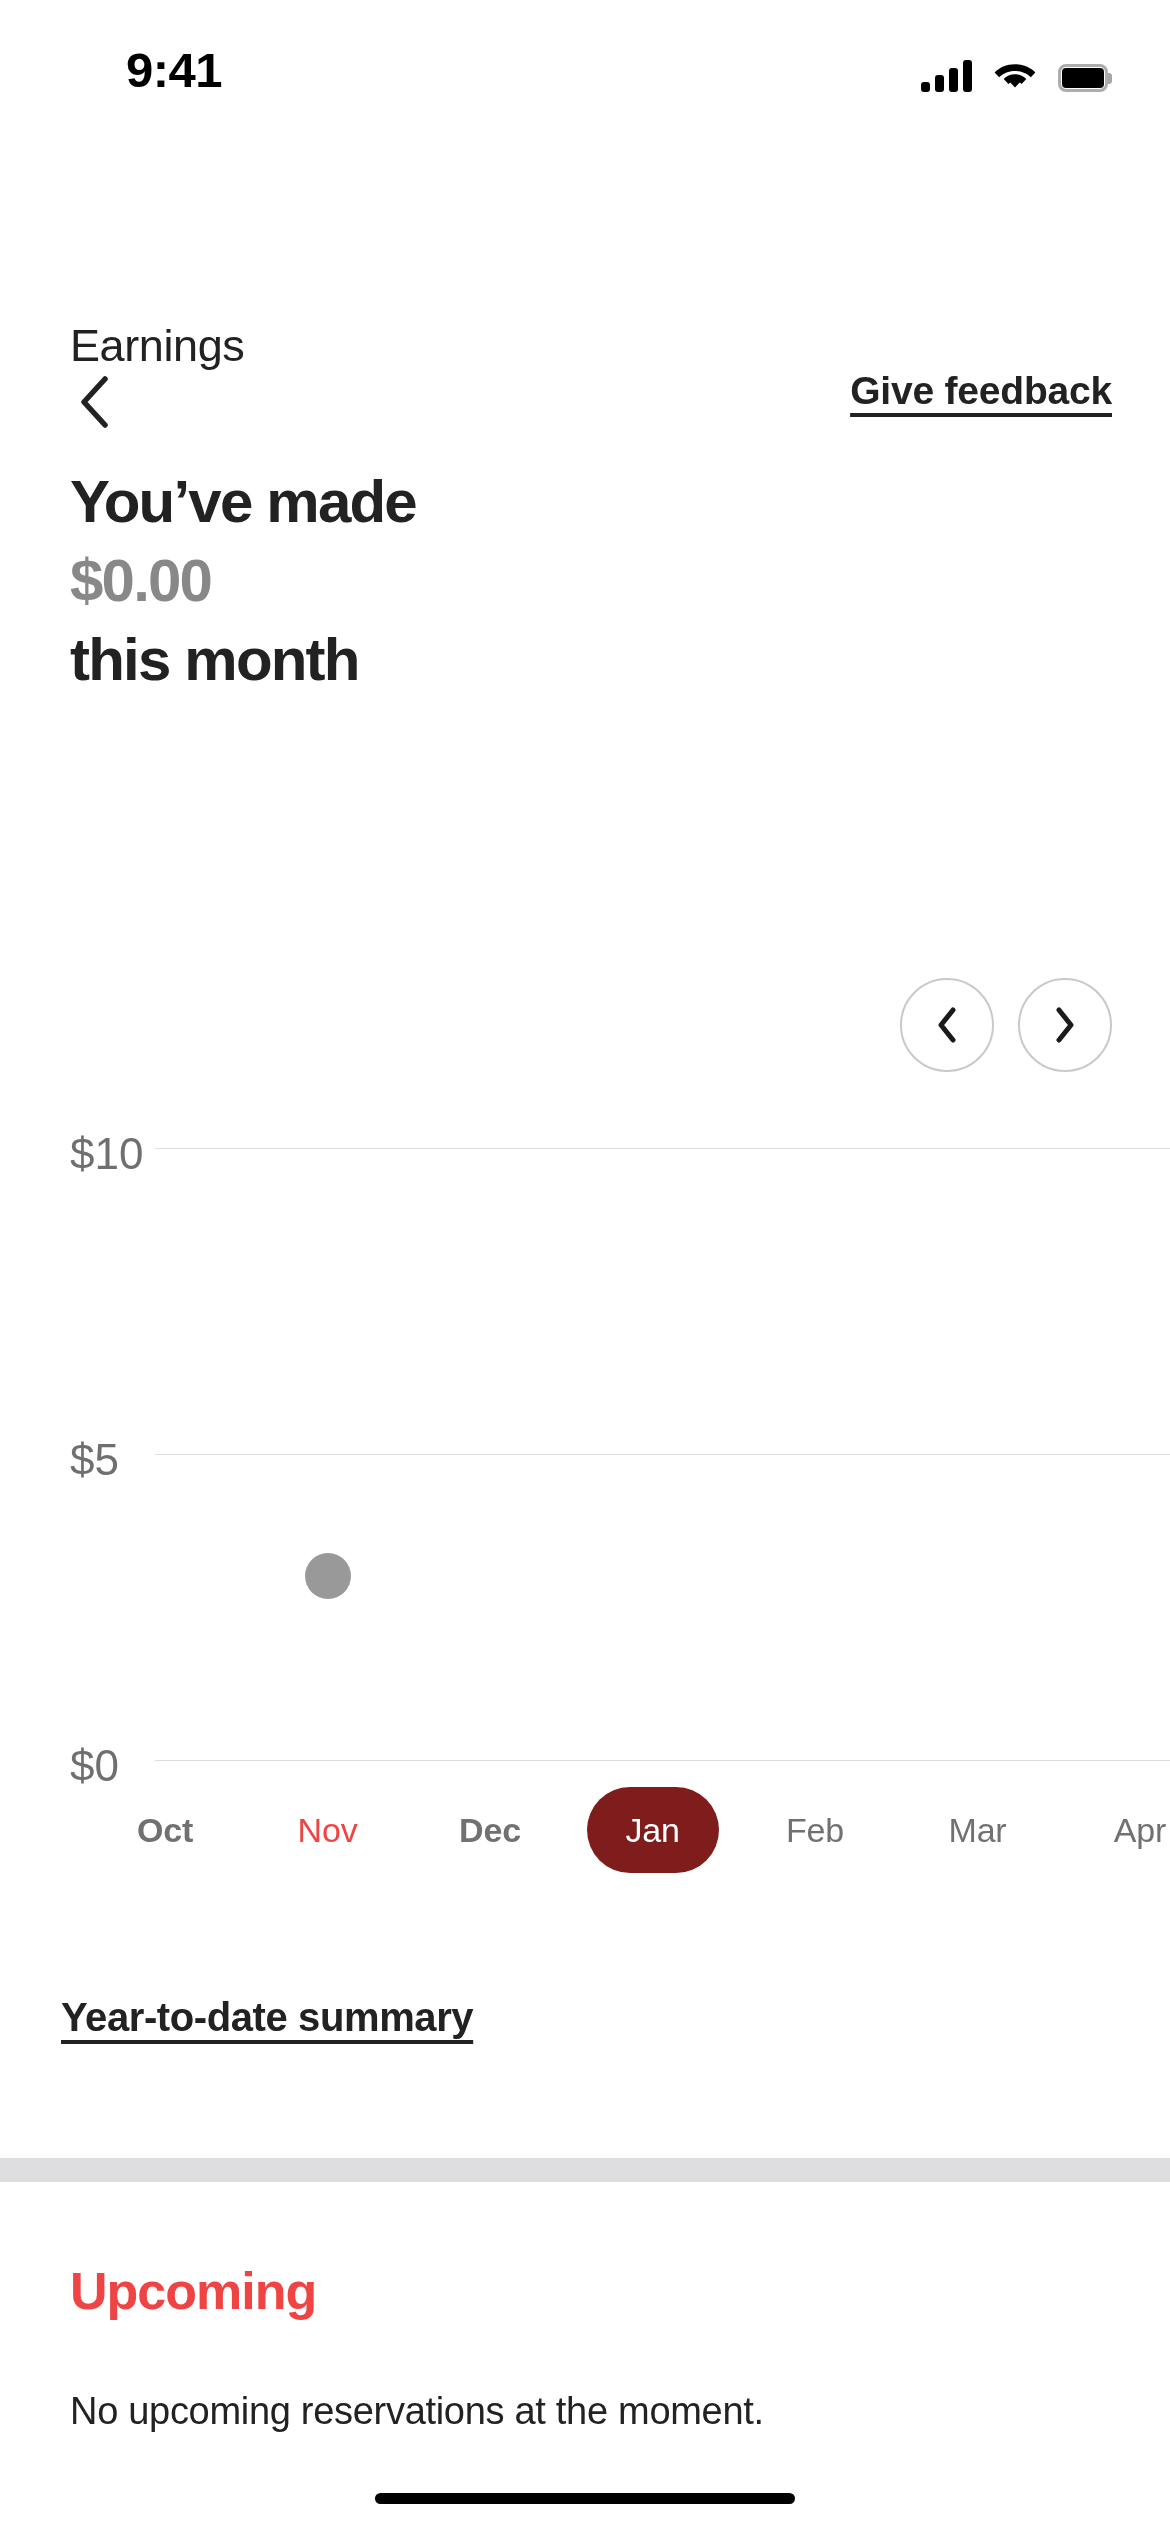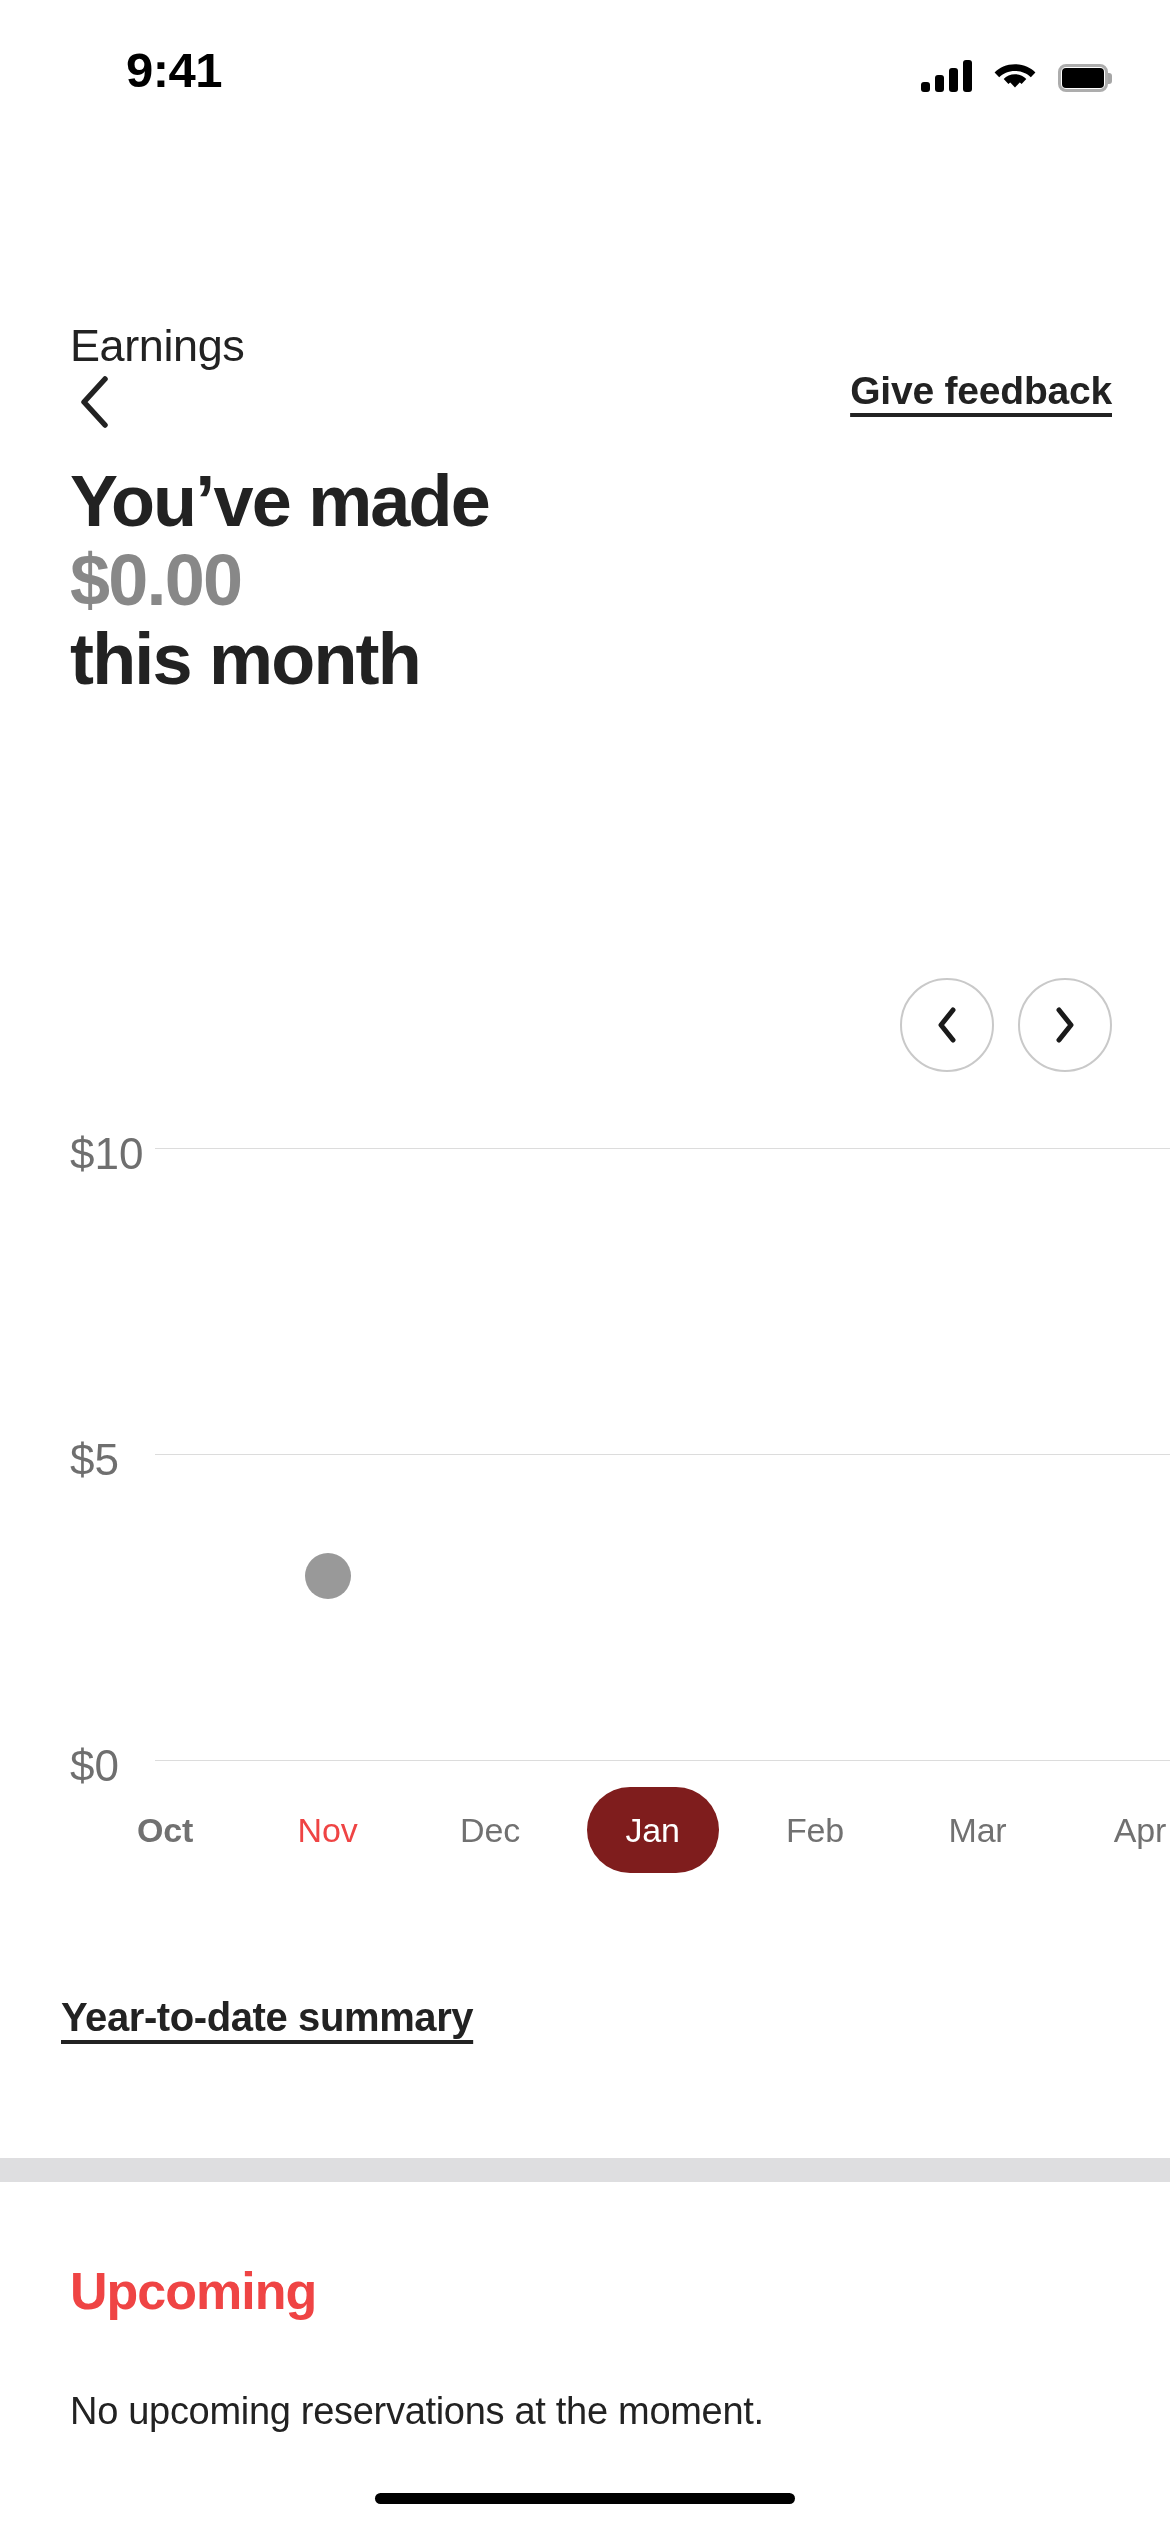--- a/index.html
+++ b/index.html
@@ -54,21 +54,21 @@
     letter-spacing:-0.2px;
   }
 
   
   .eyebrow {
     position:absolute; left:70px; top:323px;
     font-size:45px; font-weight:400; color:#222222; letter-spacing:-0.4px; line-height:1;
   }
   .headline {
     position:absolute; left:70px; top:462px; width:1000px;
-    font-size:72px; font-weight:700; color:#222222;
+    font-size:60px; font-weight:700; color:#222222;
     line-height:79px; letter-spacing:-1.8px;
   }
   .headline .amount { color:#888888; }
 
   
   .chart-nav { position:absolute; right:58px; top:978px; display:flex; gap:24px; }
   .circle-btn {
     width:94px; height:94px; border-radius:50%;
     border:2px solid #c9c9c9; background:#fff;
     display:flex; align-items:center; justify-content:center; cursor:pointer;
@@ -202,21 +202,21 @@
       <div class="ylabel" style="top: 624px; color: rgb(111, 111, 111);">$0</div>
       <div class="gridline" style="top: 334px; background: rgb(220, 220, 220);"></div>
       <div class="ylabel" style="top: 318px; color: rgb(111, 111, 111);">$5</div>
       <div class="gridline" style="top: 28px; background: rgb(220, 220, 220);"></div>
       <div class="ylabel" style="top: 12px; color: rgb(111, 111, 111);">$10</div>
       <div class="dot" style="width: 46px; height: 46px; left: 304.5px; top: 433.4px; background: rgb(153, 153, 153);"></div>
     </div>
   <div class="xaxis" id="chart-xaxis">
       <div class="month" style="width: 120px; left: 105px; color: rgb(113, 113, 113); font-weight: bold;">Oct</div>
       <div class="month" style="width: 120px; left: 267.5px; color: #ef4444;">Nov</div>
-      <div class="month" style="width: 120px; left: 430px; color: rgb(113, 113, 113);">Dec</div>
+      <div class="month" style="width: 120px; left: 430px; color: rgb(113, 113, 113); font-weight: bold;">Dec</div>
       <div class="month selected" style="width: 132px; left: 586.5px; background: #7f1d1d; color: rgb(255, 255, 255);">Jan</div>
       <div class="month" style="width: 120px; left: 755px; color: rgb(113, 113, 113);">Feb</div>
       <div class="month" style="width: 120px; left: 917.5px; color: rgb(113, 113, 113);">Mar</div>
       <div class="month" style="width: 120px; left: 1080px; color: rgb(113, 113, 113);">Apr</div>
     </div>
 
   <a class="ytd-link">Year-to-date summary</a>
 
   <div class="section-divider"></div>
 

